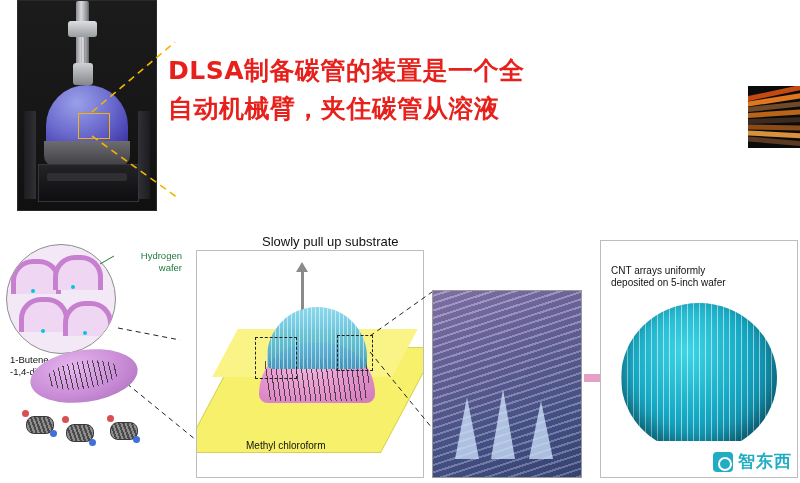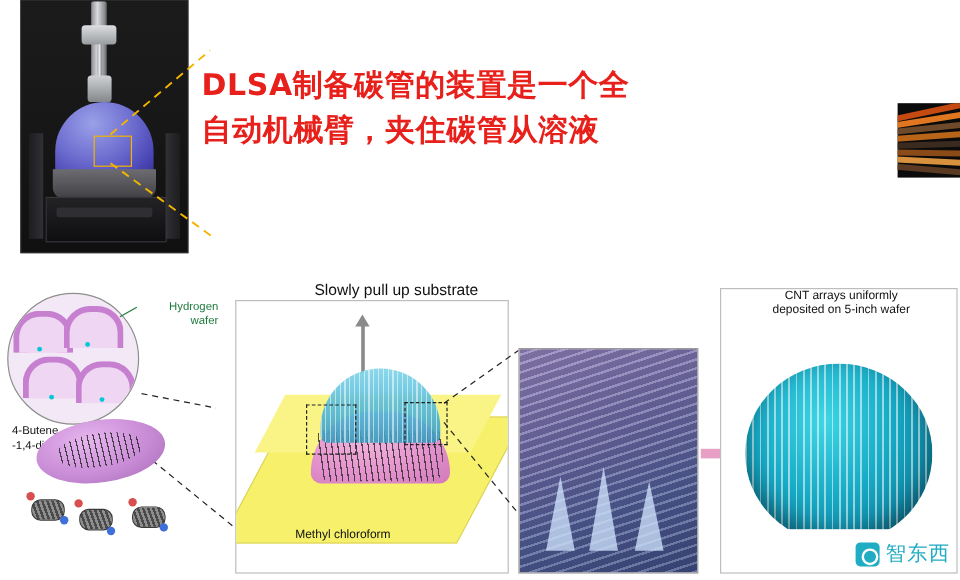--- a/index.html
+++ b/index.html
@@ -455,21 +455,21 @@
     left: 5px;
     top: 5px;
     width: 10px;
     height: 10px;
     border-radius: 50%;
     border: 2px solid #ffffff;
   }
   .wm-text {
     color: #0ea5bd;
     font-size: 17px;
-    font-weight: normal;
+    font-weight: bold;
     font-family: "DejaVu Sans", "Liberation Sans", sans-serif;
     letter-spacing: 1px;
   }
 </style>
 </head>
 <body>
 
 <div class="photo-frame">
   <div class="photo-bg"></div>
   <div class="photo-side-l"></div>
@@ -523,21 +523,21 @@
     <div>Hydrogen</div>
     <div>wafer</div>
   </div>
   <svg class="callout-svg" style="height:255px;">
     <line x1="100" y1="36" x2="114" y2="28" stroke="#1f7a3d" stroke-width="1"></line>
     <line x1="118" y1="100" x2="180" y2="112" stroke="#222" stroke-width="1" stroke-dasharray="5 4"></line>
     <line x1="120" y1="150" x2="196" y2="212" stroke="#222" stroke-width="1" stroke-dasharray="5 4"></line>
   </svg>
 
   <div class="label-txt" style="left:10px; top:126px; width:60px;">
-    <div>4-Butene</div>
+    <div>1-Butene</div>
     <div>-1,4-diol</div>
   </div>
 
   <div class="purple-disk"></div>
   <div class="disk-hatch"></div>
 
   <div class="mol" style="left:22px; top:178px;">
     <div class="tube"></div>
     <div class="ball" style="left:0px;  top:4px;  background:#d94f4f;"></div>
     <div class="ball" style="left:28px; top:24px; background:#3f6fd8;"></div>
@@ -577,21 +577,21 @@
   <div class="sem-panel">
     <div class="sem-stripes"></div>
     <div class="sem-cone" style="left:22px;"></div>
     <div class="sem-cone" style="left:58px; border-bottom-width:70px;"></div>
     <div class="sem-cone" style="left:96px; border-bottom-width:58px;"></div>
   </div>
 
   <div class="pink-arrow"></div>
 
   <div class="wafer-panel">
-    <div class="label-txt" style="left:10px; top:0; width:180px; font-size:10px; text-align:center;">
+    <div class="label-txt" style="left:10px; top:24px; width:180px; font-size:10px; ">
       <div>CNT arrays uniformly</div>
       <div>deposited on 5-inch wafer</div>
     </div>
     <div class="wafer"></div>
     <div class="wafer-flat"></div>
   </div>
 
 </div>
 
 <div class="watermark">

